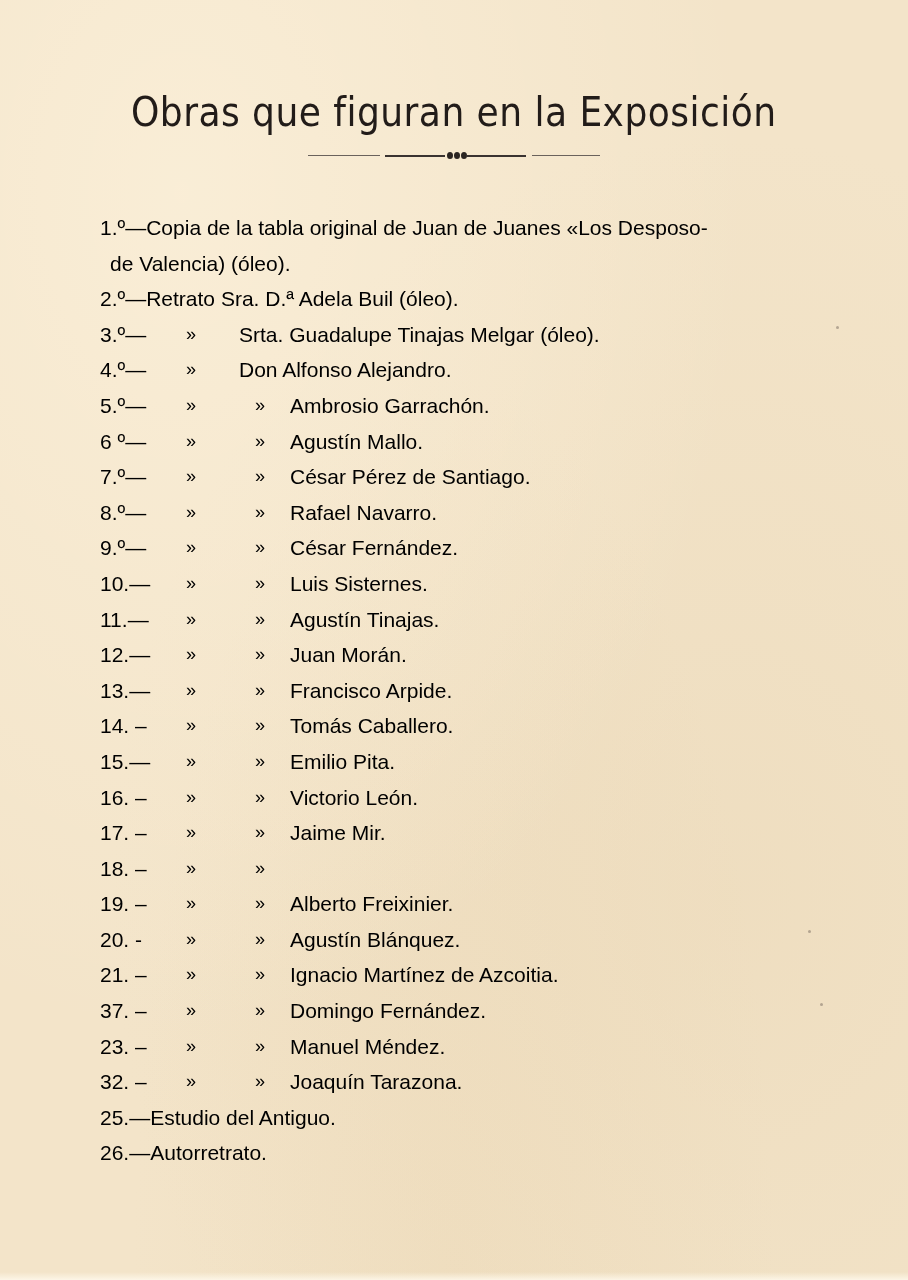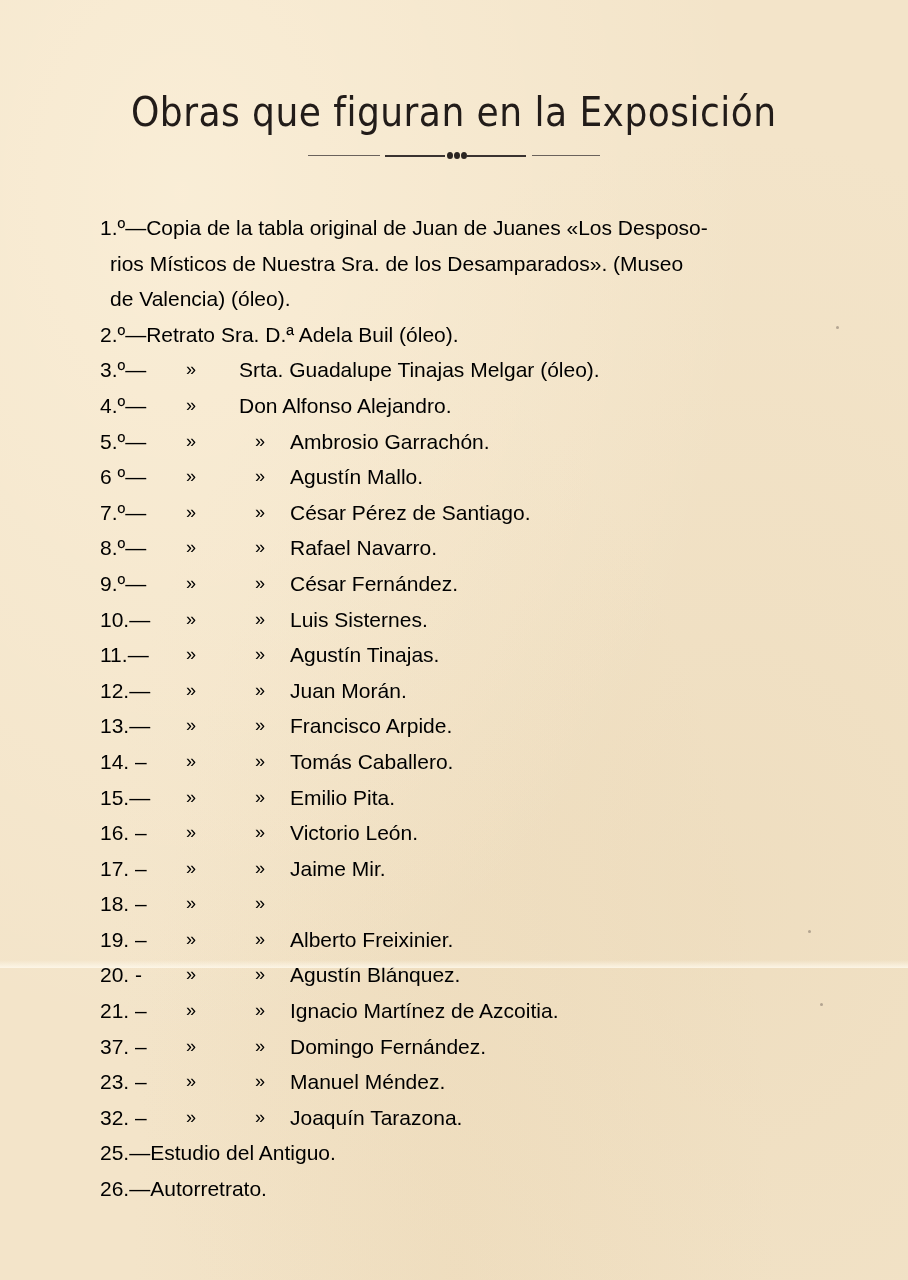--- a/index.html
+++ b/index.html
@@ -15,21 +15,21 @@
       background-image:
         radial-gradient(ellipse at 20% 15%, rgba(255,245,225,0.55) 0%, rgba(255,245,225,0) 55%),
         radial-gradient(ellipse at 80% 70%, rgba(230,210,175,0.35) 0%, rgba(230,210,175,0) 60%),
         radial-gradient(ellipse at 50% 100%, rgba(235,215,180,0.4) 0%, rgba(235,215,180,0) 50%);
       font-family: "Liberation Sans", "DejaVu Sans", sans-serif;
       color: #1f1a17;
     }
     .page {
       position: absolute;
       left: 0; top: 0;
-      width: 908px; height: 968px;
+      width: 908px; height: 1280px;
     }
     .title {
       position: absolute;
       left: 0;
       top: 86px;
       width: 908px;
       text-align: center;
       font-family: "DejaVu Sans", "Liberation Sans", sans-serif;
       font-weight: normal;
       font-size: 41px;
@@ -140,21 +140,20 @@
     <div class="seg s3"></div>
     <div class="seg s4"></div>
   </div>
 
   <div class="list">
 
     <div class="row wrap">
       <div>
         <span class="num">1.º—</span><span>Copia de la tabla original de Juan de Juanes «Los Desposo-</span>
       </div>
-      <span class="cont">rios Místicos de Nuestra Sra.  de los Desamparados». (Museo</span>
       <span class="cont">de  Valencia)  (óleo).</span>
     </div>
 
     <div class="row">
       <span class="num">2.º—</span><span>Retrato Sra. D.ª Adela Buil (óleo).</span>
     </div>
 
     <div class="row">
       <span class="num">3.º—</span>
       <span class="ditto d1">»</span>

